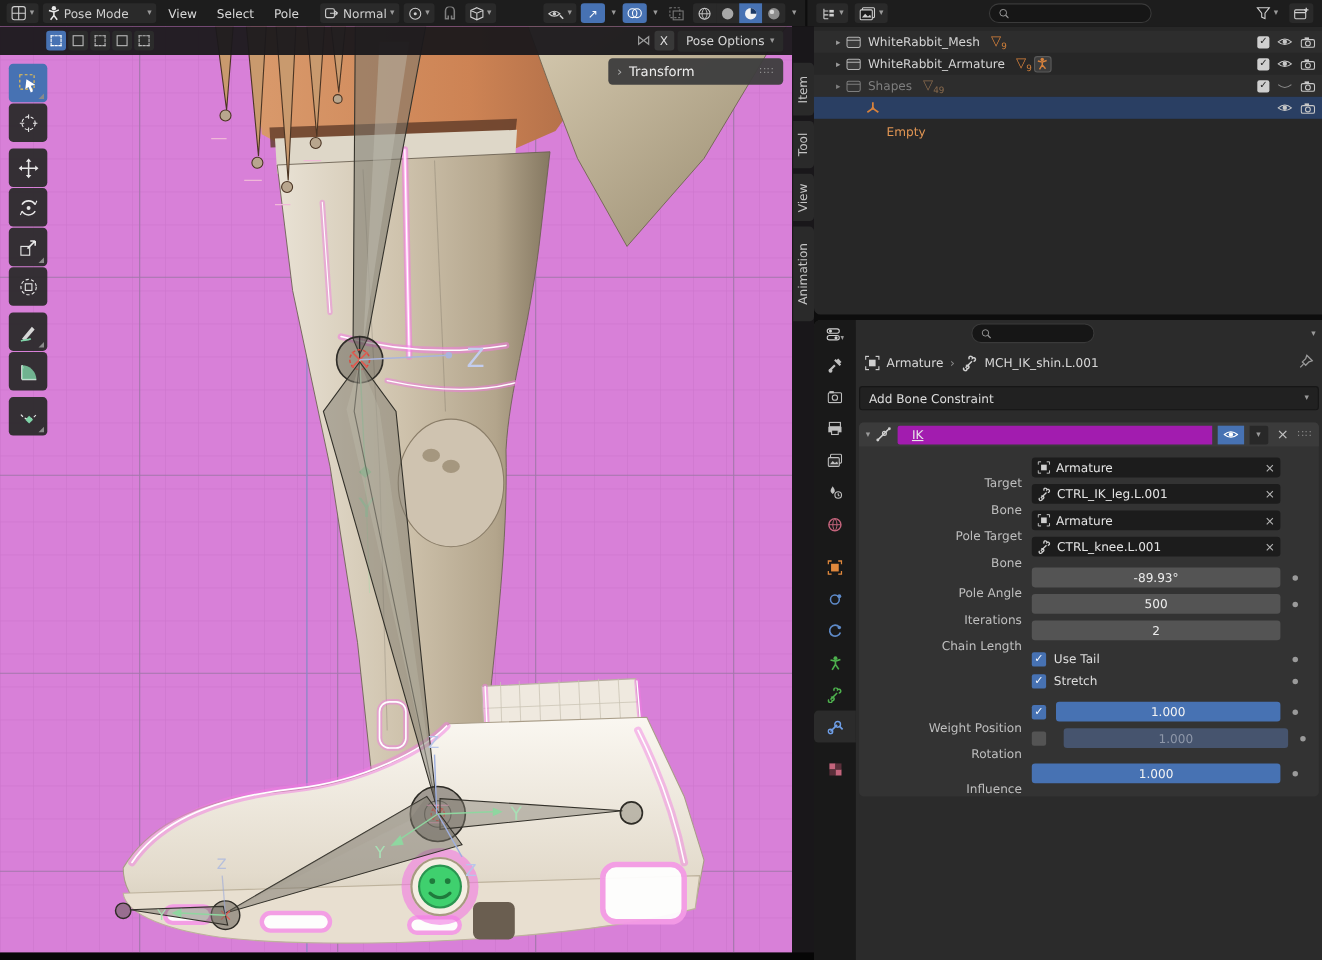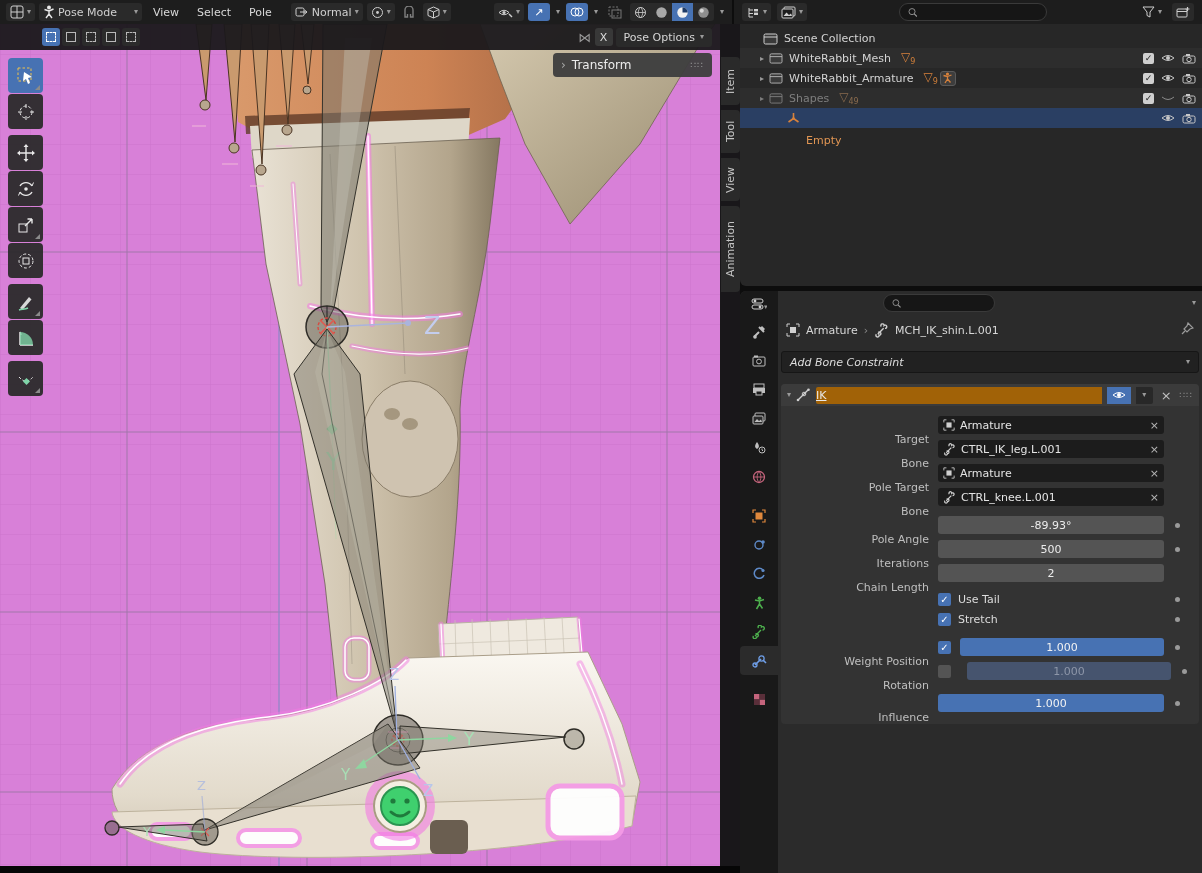--- a/index.html
+++ b/index.html
@@ -91,28 +91,28 @@
   .ptab { width:38px; height:29px; display:flex; align-items:center; justify-content:center; }
   .ptab.act { background:#2b2b2b; border-radius:4px 0 0 4px; }
   .ptab.spc { height:10px; }
   .pcontent { position:absolute; left:38px; top:0; width:424px; height:582px; }
   .phead { height:24px; display:flex; align-items:center; padding:0 6px; }
   .phead .search { width:112px; margin:0 auto; }
   .pnav { height:30px; display:flex; align-items:center; gap:6px; padding:0 8px; color:#d8d8d8; }
   .pnav .sep { color:#8a8a8a; }
   .pin { margin-left:auto; color:#9a9a9a; }
   .addbtn { margin:6px 3px 0; height:22px; background:#212121; border:1px solid #161616; border-radius:3px;
-    display:flex; align-items:center; padding:0 8px; color:#dedede;font-style:italic; }
+    display:flex; align-items:center; padding:0 8px; color:#dedede; }
   .addbtn .caret { margin-left:auto; }
 
   .cpanel { margin:11px 3px 0; background:#333333; border-radius:4px; padding-bottom:10px; }
   .chead { height:22px; background:#3b3b3b; border-radius:4px 4px 0 0; display:flex; align-items:center;
     gap:5px; padding:0 6px; }
-  .cname { flex:1; height:17px; background:#a16207; border-radius:2px 0 0 2px; display:flex; align-items:center;
-    padding:0 0; color:#e8e8e8;text-decoration:underline; }
+  .cname { flex:1; height:17px; background:#a21caf; border-radius:2px 0 0 2px; display:flex; align-items:center;
+    padding:0 13px; color:#e8e8e8;text-decoration:underline; }
   .eyebtn { width:24px; height:17px; background:#4772b3; display:flex; align-items:center; justify-content:center; }
   .vbtn { width:17px; height:17px; background:#282828; border-radius:0 2px 2px 0; display:flex; align-items:center; justify-content:center; }
   .xic { color:#c2c2c2; padding:0 3px; }
   .dots { color:#8e8e8e; font-size:9px; letter-spacing:1px; }
 
   .crow { display:flex; align-items:center; height:22px; margin-top:2px; }
   .clabel { width:157px; text-align:right; padding-right:9px; color:#bfbfbf;margin-top:28px; }
   .cfield { width:226px; height:18px; border-radius:3px; display:flex; align-items:center; }
   .idfield { background:#1c1c1c; padding:0 5px; gap:5px; color:#e4e4e4; }
   .idfield .fx { margin-left:auto; color:#b5b5b5; }
@@ -572,28 +572,20 @@
         <div class="vtab" style="top:134px;height:43px">View</div>
         <div class="vtab" style="top:182px;height:86px">Animation</div>
       </div>
     </div>
     <div class="bstrip"></div>
   </div>
 
   <div class="right">
 
     <div class="outliner">
-      <div class="orow">
-        <span style="width:23px"></span>
-        <svg width="15" height="13" viewBox="0 0 15 13">
-            <rect x="1" y="2" width="13" height="10" rx="1.5" fill="#3a3a3a" stroke="#cfcfcf"></rect>
-            <path d="M1 5 H14" stroke="#cfcfcf"></path>
-          </svg>
-        <span class="lbl">Scene Collection</span>
-      </div>
       <div class="orow alt">
         <span style="width:15px"></span>
           <span class="tri">▸</span>
         <svg width="14" height="12" viewBox="0 0 15 13">
             <rect x="1" y="2" width="13" height="10" rx="1.5" fill="#3a3a3a" stroke="#b5b5b5"></rect>
             <path d="M1 5 H14" stroke="#b5b5b5"></path>
           </svg>
         <span class="lbl">WhiteRabbit_Mesh</span>
         <span class="meshic"><span>▽</span><sub>9</sub></span>
         <span class="rics">

